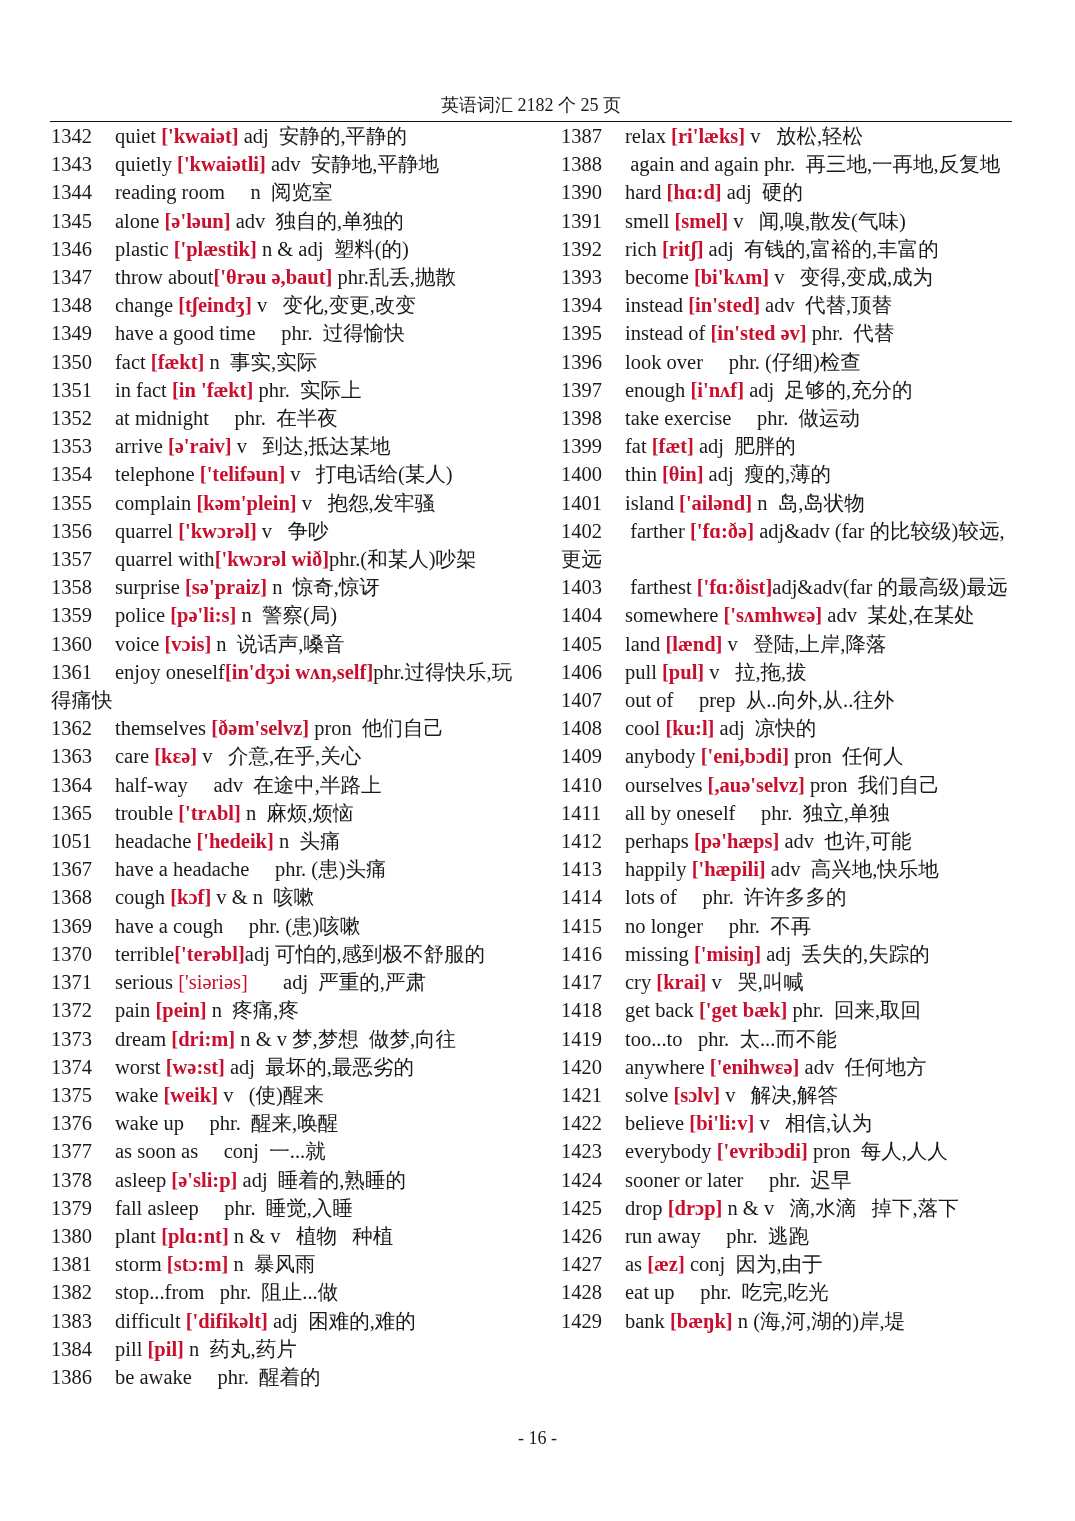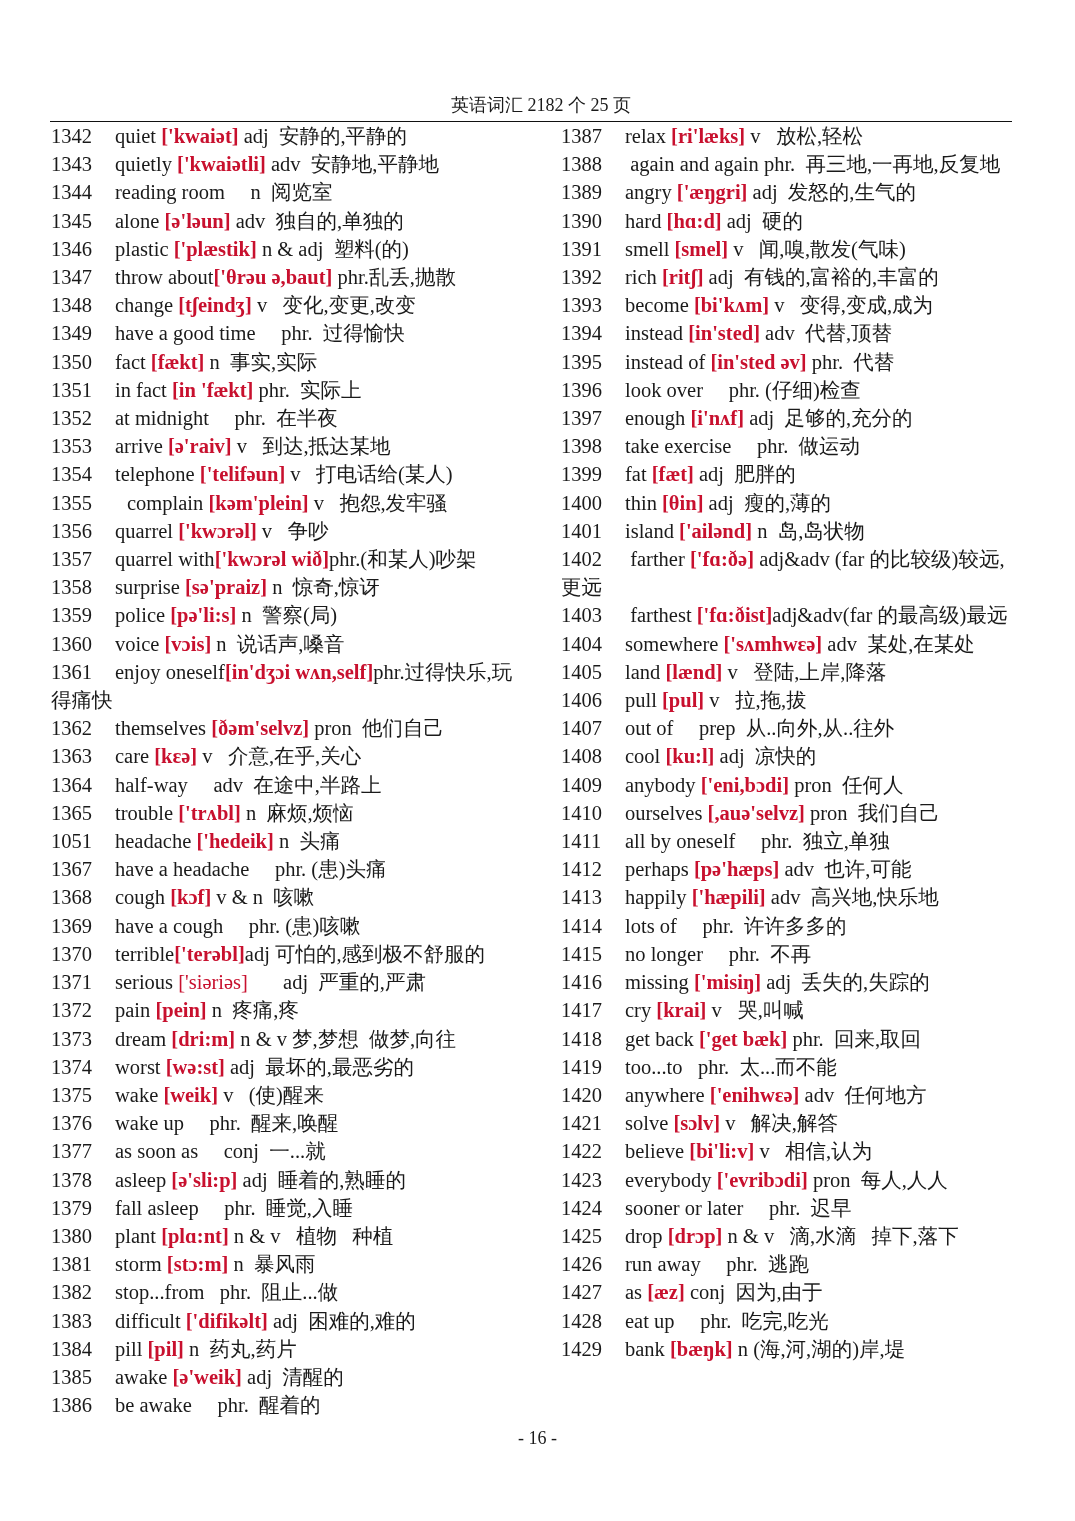--- a/index.html
+++ b/index.html
@@ -2,21 +2,21 @@
 <html><head>
 <meta charset="utf-8">
 <style>
   html, body { margin: 0; padding: 0; }
   body {
     width: 1075px; height: 1521px; background: #ffffff;
     font-family: "Liberation Serif", "DejaVu Serif", serif;
     color: #1a1a1a; position: relative; overflow: hidden;
   }
   .header {
-    position: absolute; left: 60px; top: 93px; width: 962px;
+    position: absolute; left: 50px; top: 93px; width: 962px;
     text-align: center; font-size: 18px; line-height: 24px;
   }
   .rule {
     position: absolute; left: 50px; top: 121px; width: 962px;
     height: 0; border-top: 1.6px solid #111;
   }
   .col { position: absolute; top: 122px; }
   .col.left { left: 51px; width: 470px; }
   .col.right { left: 561px; width: 455px; }
   .entry { font-size: 20.5px; line-height: 28.2px; white-space: normal; word-break: break-all; }
@@ -41,21 +41,21 @@
     <div class="entry"><span class="num">1345</span><span style="white-space: pre-wrap;">alone </span><span class="ph">[ə'ləun]</span><span style="white-space: pre-wrap;"> adv  独自的,单独的</span></div>
     <div class="entry"><span class="num">1346</span><span style="white-space: pre-wrap;">plastic </span><span class="ph">['plæstik]</span><span style="white-space: pre-wrap;"> n &amp; adj  塑料(的)</span></div>
     <div class="entry"><span class="num">1347</span><span style="white-space: pre-wrap;">throw about</span><span class="ph">['θrəu ə,baut]</span><span style="white-space: pre-wrap;"> phr.乱丢,抛散</span></div>
     <div class="entry"><span class="num">1348</span><span style="white-space: pre-wrap;">change </span><span class="ph">[tʃeindʒ]</span><span style="white-space: pre-wrap;"> v   变化,变更,改变</span></div>
     <div class="entry"><span class="num">1349</span><span style="white-space: pre-wrap;">have a good time</span><span style="white-space: pre-wrap;">     phr.  过得愉快</span></div>
     <div class="entry"><span class="num">1350</span><span style="white-space: pre-wrap;">fact </span><span class="ph">[fækt]</span><span style="white-space: pre-wrap;"> n  事实,实际</span></div>
     <div class="entry"><span class="num">1351</span><span style="white-space: pre-wrap;">in fact </span><span class="ph">[in 'fækt]</span><span style="white-space: pre-wrap;"> phr.  实际上</span></div>
     <div class="entry"><span class="num">1352</span><span style="white-space: pre-wrap;">at midnight</span><span style="white-space: pre-wrap;">     phr.  在半夜</span></div>
     <div class="entry"><span class="num">1353</span><span style="white-space: pre-wrap;">arrive </span><span class="ph">[ə'raiv]</span><span style="white-space: pre-wrap;"> v   到达,抵达某地</span></div>
     <div class="entry"><span class="num">1354</span><span style="white-space: pre-wrap;">telephone </span><span class="ph">['telifəun]</span><span style="white-space: pre-wrap;"> v   打电话给(某人)</span></div>
-    <div class="entry"><span class="num">1355</span><span style="white-space: pre-wrap; margin-left: 12px;">complain </span><span class="ph">[kəm'plein]</span><span style="white-space: pre-wrap;"> v   抱怨,发牢骚</span></div>
+    <div class="entry"><span class="num">1355</span><span style="white-space: pre-wrap;">complain </span><span class="ph">[kəm'plein]</span><span style="white-space: pre-wrap;"> v   抱怨,发牢骚</span></div>
     <div class="entry"><span class="num">1356</span><span style="white-space: pre-wrap;">quarrel </span><span class="ph">['kwɔrəl]</span><span style="white-space: pre-wrap;"> v   争吵</span></div>
     <div class="entry"><span class="num">1357</span><span style="white-space: pre-wrap;">quarrel with</span><span class="ph">['kwɔrəl wið]</span><span style="white-space: pre-wrap;">phr.(和某人)吵架</span></div>
     <div class="entry"><span class="num">1358</span><span style="white-space: pre-wrap;">surprise </span><span class="ph">[sə'praiz]</span><span style="white-space: pre-wrap;"> n  惊奇,惊讶</span></div>
     <div class="entry"><span class="num">1359</span><span style="white-space: pre-wrap;">police </span><span class="ph">[pə'li:s]</span><span style="white-space: pre-wrap;"> n  警察(局)</span></div>
     <div class="entry"><span class="num">1360</span><span style="white-space: pre-wrap;">voice </span><span class="ph">[vɔis]</span><span style="white-space: pre-wrap;"> n  说话声,嗓音</span></div>
     <div class="entry"><span class="num">1361</span><span style="white-space: pre-wrap;">enjoy oneself</span><span class="ph">[in'dʒɔi wʌn,self]</span><span style="white-space: pre-wrap;">phr.过得快乐,玩得痛快</span></div>
     <div class="entry"><span class="num">1362</span><span style="white-space: pre-wrap;">themselves </span><span class="ph">[ðəm'selvz]</span><span style="white-space: pre-wrap;"> pron  他们自己</span></div>
     <div class="entry"><span class="num">1363</span><span style="white-space: pre-wrap;">care </span><span class="ph">[kɛə]</span><span style="white-space: pre-wrap;"> v   介意,在乎,关心</span></div>
     <div class="entry"><span class="num">1364</span><span style="white-space: pre-wrap;">half-way</span><span style="white-space: pre-wrap;">     adv  在途中,半路上</span></div>
     <div class="entry"><span class="num">1365</span><span style="white-space: pre-wrap;">trouble </span><span class="ph">['trʌbl]</span><span style="white-space: pre-wrap;"> n  麻烦,烦恼</span></div>
@@ -71,27 +71,25 @@
     <div class="entry"><span class="num">1375</span><span style="white-space: pre-wrap;">wake </span><span class="ph">[weik]</span><span style="white-space: pre-wrap;"> v   (使)醒来</span></div>
     <div class="entry"><span class="num">1376</span><span style="white-space: pre-wrap;">wake up</span><span style="white-space: pre-wrap;">     phr.  醒来,唤醒</span></div>
     <div class="entry"><span class="num">1377</span><span style="white-space: pre-wrap;">as soon as</span><span style="white-space: pre-wrap;">     conj  一...就</span></div>
     <div class="entry"><span class="num">1378</span><span style="white-space: pre-wrap;">asleep </span><span class="ph">[ə'sli:p]</span><span style="white-space: pre-wrap;"> adj  睡着的,熟睡的</span></div>
     <div class="entry"><span class="num">1379</span><span style="white-space: pre-wrap;">fall asleep</span><span style="white-space: pre-wrap;">     phr.  睡觉,入睡</span></div>
     <div class="entry"><span class="num">1380</span><span style="white-space: pre-wrap;">plant </span><span class="ph">[plɑ:nt]</span><span style="white-space: pre-wrap;"> n &amp; v   植物   种植</span></div>
     <div class="entry"><span class="num">1381</span><span style="white-space: pre-wrap;">storm </span><span class="ph">[stɔ:m]</span><span style="white-space: pre-wrap;"> n  暴风雨</span></div>
     <div class="entry"><span class="num">1382</span><span style="white-space: pre-wrap;">stop...from</span><span style="white-space: pre-wrap;">   phr.  阻止...做</span></div>
     <div class="entry"><span class="num">1383</span><span style="white-space: pre-wrap;">difficult </span><span class="ph">['difikəlt]</span><span style="white-space: pre-wrap;"> adj  困难的,难的</span></div>
     <div class="entry"><span class="num">1384</span><span style="white-space: pre-wrap;">pill </span><span class="ph">[pil]</span><span style="white-space: pre-wrap;"> n  药丸,药片</span></div>
-    <div class="entry"><span class="num">1385</span><span style="white-space: pre-wrap;">awake </span><span class="ph">[ə'weik]</span><span style="white-space: pre-wrap;"> adj  清醒的</span></div>
     <div class="entry"><span class="num">1386</span><span style="white-space: pre-wrap;">be awake</span><span style="white-space: pre-wrap;">     phr.  醒着的</span></div>
   </div>
 <div class="col right">
     <div class="entry"><span class="num">1387</span><span style="white-space: pre-wrap;">relax </span><span class="ph">[ri'læks]</span><span style="white-space: pre-wrap;"> v   放松,轻松</span></div>
     <div class="entry"><span class="num">1388</span><span style="white-space: pre-wrap;"> again and again phr.  再三地,一再地,反复地</span></div>
-    <div class="entry"><span class="num">1389</span><span style="white-space: pre-wrap;">angry </span><span class="ph">['æŋgri]</span><span style="white-space: pre-wrap;"> adj  发怒的,生气的</span></div>
     <div class="entry"><span class="num">1390</span><span style="white-space: pre-wrap;">hard </span><span class="ph">[hɑ:d]</span><span style="white-space: pre-wrap;"> adj  硬的</span></div>
     <div class="entry"><span class="num">1391</span><span style="white-space: pre-wrap;">smell </span><span class="ph">[smel]</span><span style="white-space: pre-wrap;"> v   闻,嗅,散发(气味)</span></div>
     <div class="entry"><span class="num">1392</span><span style="white-space: pre-wrap;">rich </span><span class="ph">[ritʃ]</span><span style="white-space: pre-wrap;"> adj  有钱的,富裕的,丰富的</span></div>
     <div class="entry"><span class="num">1393</span><span style="white-space: pre-wrap;">become </span><span class="ph">[bi'kʌm]</span><span style="white-space: pre-wrap;"> v   变得,变成,成为</span></div>
     <div class="entry"><span class="num">1394</span><span style="white-space: pre-wrap;">instead </span><span class="ph">[in'sted]</span><span style="white-space: pre-wrap;"> adv  代替,顶替</span></div>
     <div class="entry"><span class="num">1395</span><span style="white-space: pre-wrap;">instead of </span><span class="ph">[in'sted əv]</span><span style="white-space: pre-wrap;"> phr.  代替</span></div>
     <div class="entry"><span class="num">1396</span><span style="white-space: pre-wrap;">look over</span><span style="white-space: pre-wrap;">     phr. (仔细)检查</span></div>
     <div class="entry"><span class="num">1397</span><span style="white-space: pre-wrap;">enough </span><span class="ph">[i'nʌf]</span><span style="white-space: pre-wrap;"> adj  足够的,充分的</span></div>
     <div class="entry"><span class="num">1398</span><span style="white-space: pre-wrap;">take exercise</span><span style="white-space: pre-wrap; text-align: center;">     phr.  做运动</span></div>
     <div class="entry"><span class="num">1399</span><span style="white-space: pre-wrap;">fat </span><span class="ph">[fæt]</span><span style="white-space: pre-wrap;"> adj  肥胖的</span></div>

